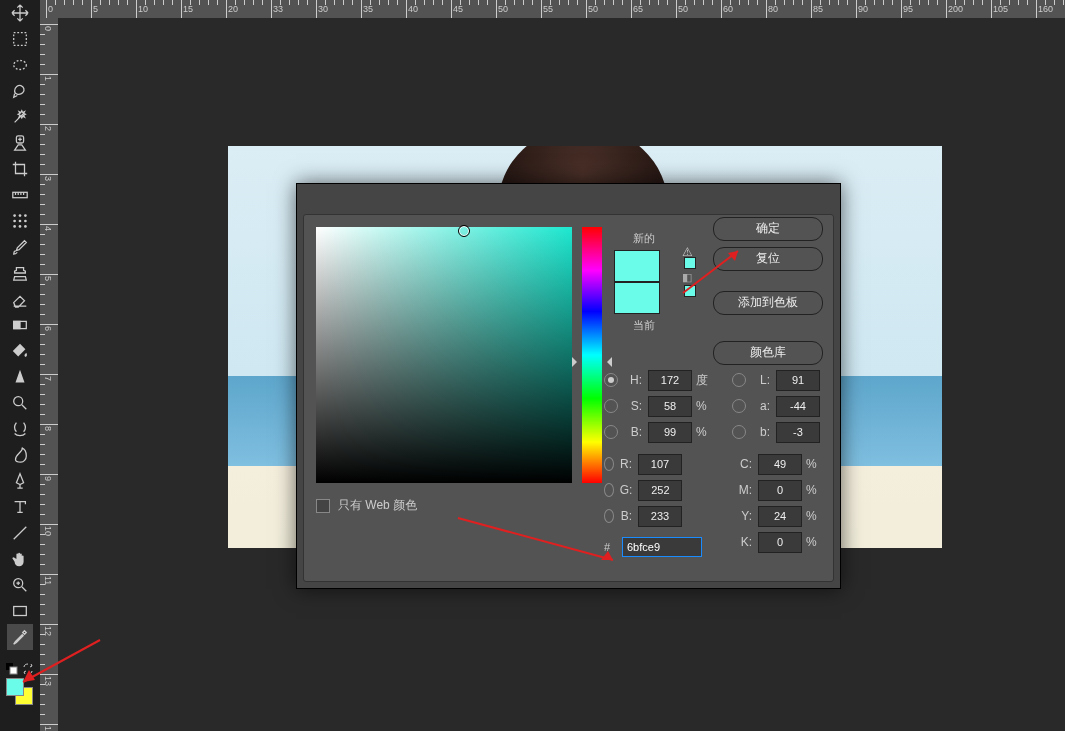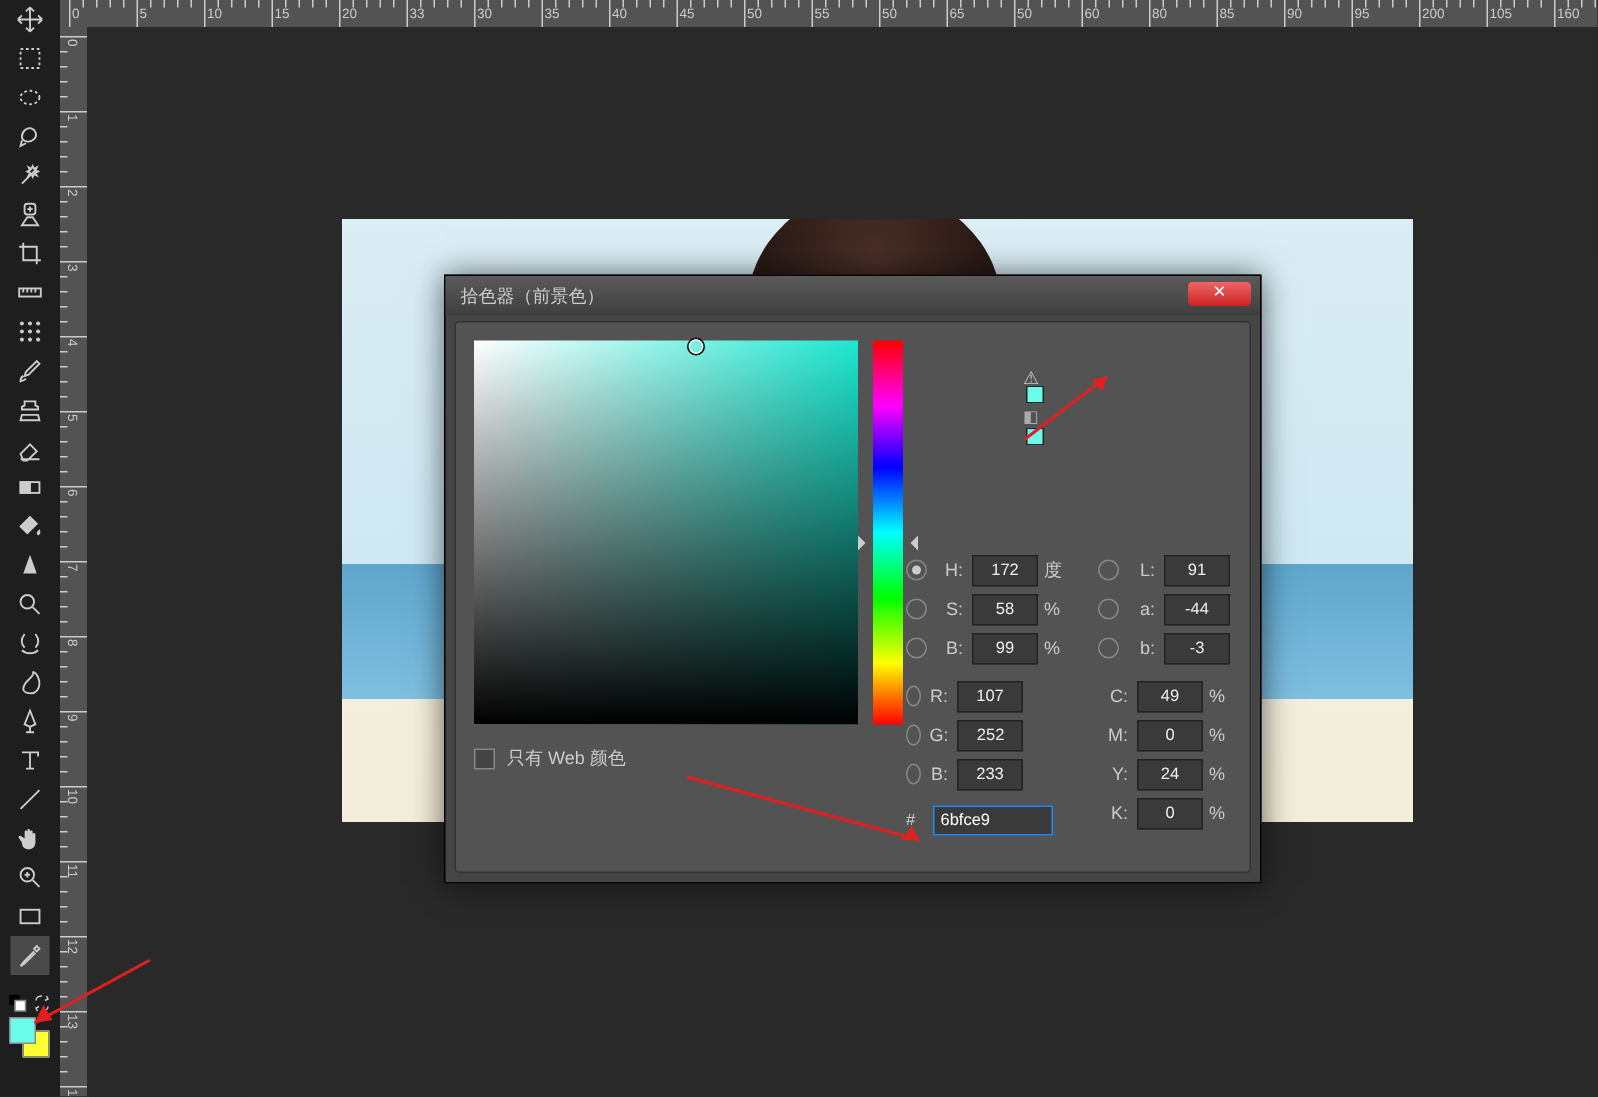--- a/index.html
+++ b/index.html
@@ -462,38 +462,48 @@
   <div class="stage">
     <div class="doc">
       <div class="sky"></div>
       <div class="sea"></div>
       <div class="sand"></div>
       <div class="hair"></div>
       <div class="face"></div>
     </div>
 
     <div class="dlg" style="left:238px;top:165px">
-      <div class="dlg-title">
-        <span>拾色器（前景色）</span>
-        <div class="dlg-close">✕</div>
-      </div>
       <div class="dlg-body">
         <div class="sv">
           <div class="sv-cursor" style="left:148px;top:4px"></div>
         </div>
         <div class="hue">
           <div class="hue-tri l" style="top:130px"></div>
           <div class="hue-tri r" style="top:130px"></div>
         </div>
 
+        <div class="np">
+          <div class="np-lbl">新的</div>
+          <div class="np-sw" id="new-sw" style="background: rgb(107, 252, 233);"></div>
+          <div class="np-sw" id="cur-sw" style="background: rgb(107, 252, 233);"></div>
+          <div class="np-lbl">当前</div>
+        </div>
         <span class="warn">⚠</span>
         <span class="cube">◧</span>
         <div class="mini-sw" style="top:42px;background:#6bfce9"></div>
         <div class="mini-sw" style="top:70px;background:#6bfce9"></div>
 
+        <div class="btns">
+          <div class="btn">确定</div>
+          <div class="btn">复位</div>
+          <div style="height:8px"></div>
+          <div class="btn">添加到色板</div>
+          <div style="height:14px"></div>
+          <div class="btn">颜色库</div>
+        </div>
 
         <div class="fields">
           <div class="row">
             <span class="rad on"></span>
               <span class="lbl">H:</span>
               <input class="num" value="172" style="">
               <span class="unit">度</span>
             <div class="col2">
                 <span class="rad"></span>
                 <span class="lbl">L:</span>

